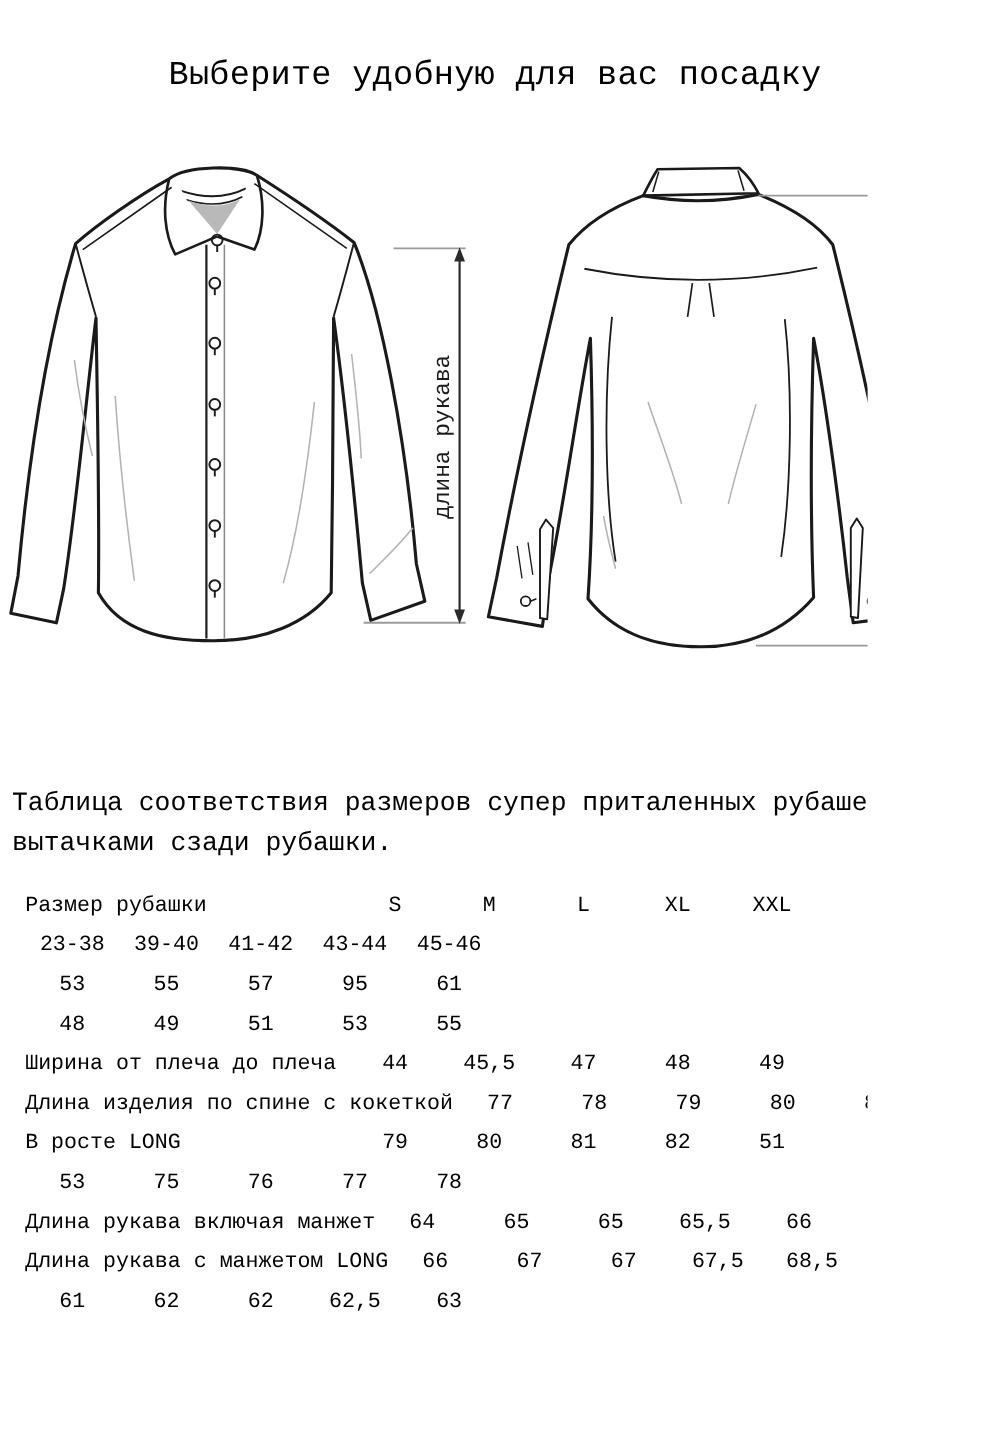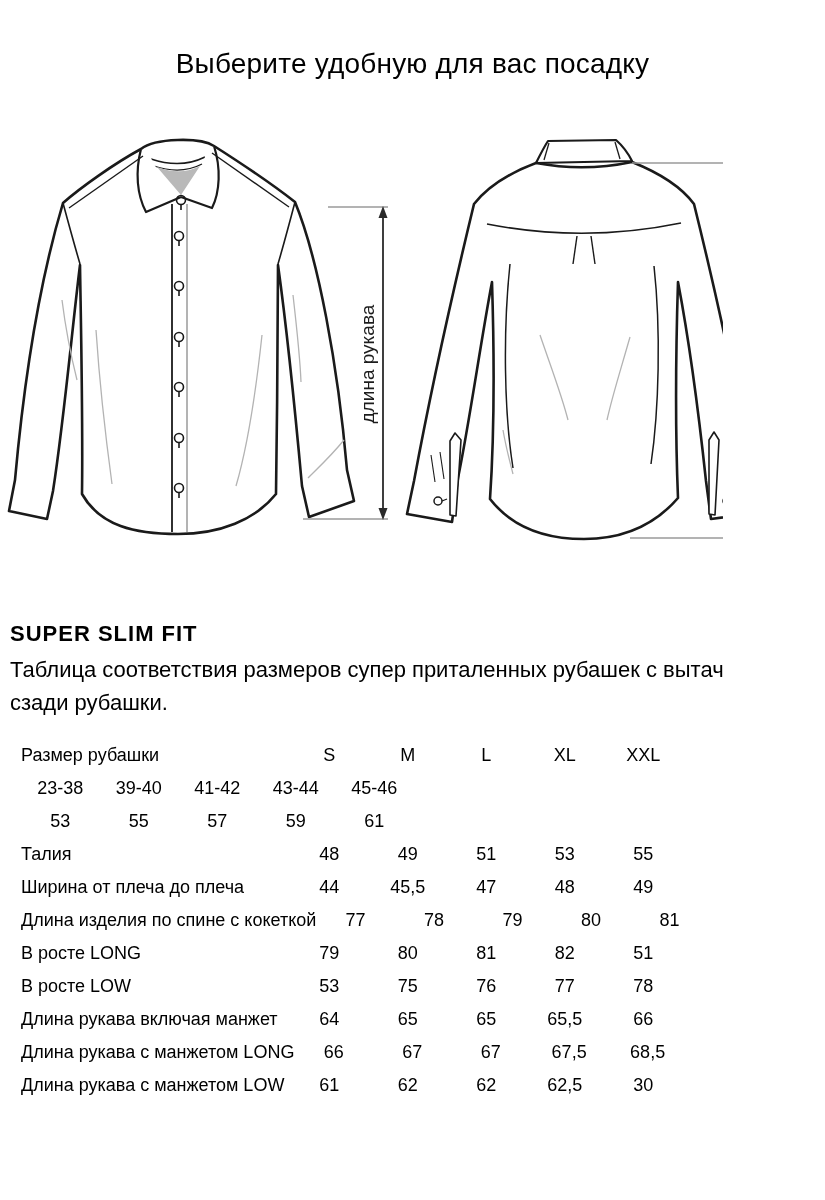--- a/index.html
+++ b/index.html
@@ -1,17 +1,17 @@
 <!DOCTYPE html>
 <html><head>
 <meta charset="utf-8">
 <style>
   html,body{margin:0;padding:0;background:#fff;}
   #page{position:relative;width:723px;height:1200px;background:#fff;overflow:hidden;
-        font-family:Liberation Sans, sans-serif;color:#000;}
+        font-family:Liberation Mono, monospace;color:#000;}
   .title{position:absolute;top:47px;left:0;width:825px;text-align:center;
          font-size:28px;line-height:34px;letter-spacing:.2px;}
   #figure-svg{position:absolute;top:0;left:0;}
   .heading{position:absolute;top:620px;left:10px;font-size:22px;font-weight:bold;
            letter-spacing:1px;line-height:28px;}
   .desc{position:absolute;top:653px;left:10px;width:806px;font-size:22px;line-height:33px;}
   .stable{position:absolute;top:739px;left:21px;width:680px;font-size:18px;}
   .trow{display:flex;height:33px;line-height:33px;}
   .tl{flex:0 0 269px;white-space:nowrap;}
   .tv{flex:0 0 78.5px;text-align:center;white-space:nowrap;}
@@ -149,21 +149,20 @@
     <g>
       <path d="M 632,163 L 820,163" stroke="#9a9a9a" stroke-width="1.6"></path>
       <path d="M 630,538 L 822,538" stroke="#9a9a9a" stroke-width="1.6"></path>
       <path d="M 804,171 L 804,531" stroke="#2a2a2a" stroke-width="1.8"></path>
       <path d="M 804,163 L 799.5,175 L 808.5,175 Z" fill="#2a2a2a"></path>
       <path d="M 804,538 L 799.5,526 L 808.5,526 Z" fill="#2a2a2a"></path>
       <text class="arrow-label" transform="rotate(-90 790 360)" x="790" y="360" text-anchor="middle" dominant-baseline="middle">длина спины</text>
     </g>
   </svg>
 
-  <div class="heading">SUPER SLIM FIT</div>
   <div class="desc">Таблица соответствия размеров супер приталенных рубашек с вытачками сзади рубашки.</div>
 
   <div class="stable">
     <div class="trow">
       <div class="tl">Размер рубашки</div>
       <div class="tv">S</div>
       <div class="tv">M</div>
       <div class="tv">L</div>
       <div class="tv">XL</div>
       <div class="tv">XXL</div>
@@ -172,25 +171,24 @@
       <div class="tv">23-38</div>
       <div class="tv">39-40</div>
       <div class="tv">41-42</div>
       <div class="tv">43-44</div>
       <div class="tv">45-46</div>
     </div>
     <div class="trow">
       <div class="tv">53</div>
       <div class="tv">55</div>
       <div class="tv">57</div>
-      <div class="tv">59</div>
+      <div class="tv">95</div>
       <div class="tv">61</div>
     </div>
     <div class="trow">
-      <div class="tl">Талия</div>
       <div class="tv">48</div>
       <div class="tv">49</div>
       <div class="tv">51</div>
       <div class="tv">53</div>
       <div class="tv">55</div>
     </div>
     <div class="trow">
       <div class="tl">Ширина от плеча до плеча</div>
       <div class="tv">44</div>
       <div class="tv">45,5</div>
@@ -208,21 +206,20 @@
     </div>
     <div class="trow">
       <div class="tl">В росте LONG</div>
       <div class="tv">79</div>
       <div class="tv">80</div>
       <div class="tv">81</div>
       <div class="tv">82</div>
       <div class="tv">51</div>
     </div>
     <div class="trow">
-      <div class="tl">В росте LOW</div>
       <div class="tv">53</div>
       <div class="tv">75</div>
       <div class="tv">76</div>
       <div class="tv">77</div>
       <div class="tv">78</div>
     </div>
     <div class="trow">
       <div class="tl">Длина рукава включая манжет</div>
       <div class="tv">64</div>
       <div class="tv">65</div>
@@ -232,22 +229,21 @@
     </div>
     <div class="trow">
       <div class="tl">Длина рукава с манжетом LONG</div>
       <div class="tv">66</div>
       <div class="tv">67</div>
       <div class="tv">67</div>
       <div class="tv">67,5</div>
       <div class="tv">68,5</div>
     </div>
     <div class="trow">
-      <div class="tl">Длина рукава с манжетом LOW</div>
       <div class="tv">61</div>
       <div class="tv">62</div>
       <div class="tv">62</div>
       <div class="tv">62,5</div>
-      <div class="tv">30</div>
+      <div class="tv">63</div>
     </div>
   </div>
 
 </div>
 
 </body></html>

